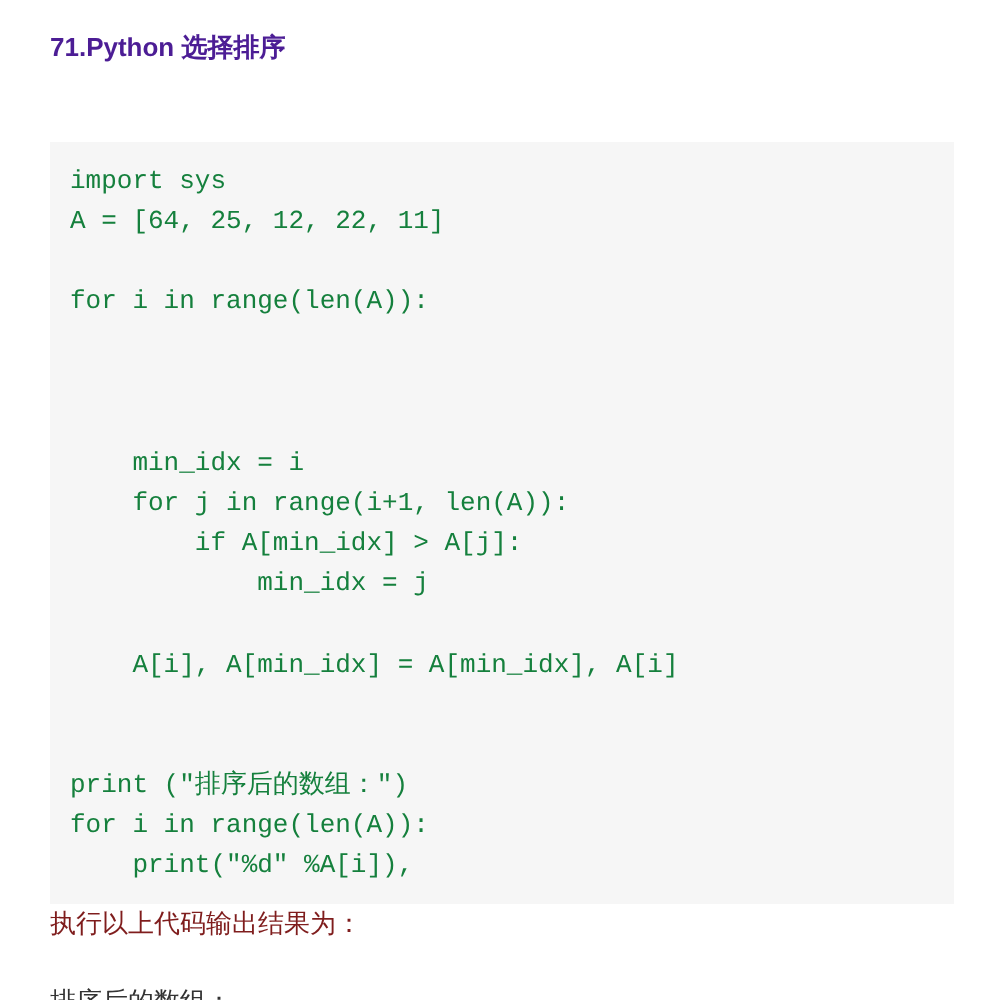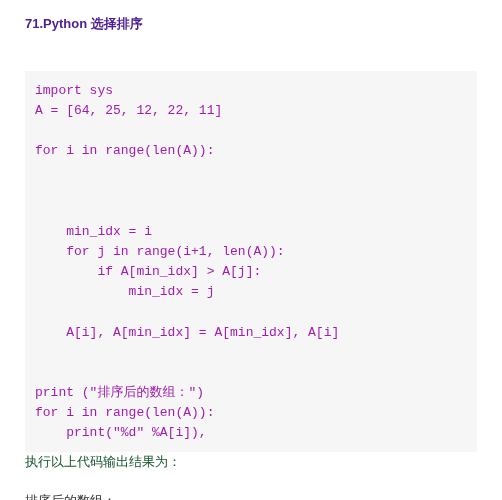--- a/index.html
+++ b/index.html
@@ -18,38 +18,38 @@
     font-size: 13px;
     font-weight: bold;
     color: #4c1d95;
     margin-bottom: 38px;
   }
   .code-block {
     background: #f6f6f6;
     font-family: Consolas, "Courier New", monospace;
     font-size: 13px;
     line-height: 1.55;
-    color: #a21caf;
+    color: #15803d;
     white-space: pre;
     padding: 10px 10px 8px 10px;
     box-sizing: border-box;
   }
   .output-block {
     font-family: Consolas, "Courier New", monospace;
     font-size: 13px;
     line-height: 1.55;
     color: #333333;
     white-space: pre;
     padding: 0 10px 0 0;
     margin-top: 0;
   }
   .exec-note {
     font-family: Arial, "Microsoft YaHei", sans-serif;
     font-size: 13px;
-    color: #14532d;
+    color: #7f1d1d;
     line-height: 1.55;
   }
 </style>
 </head>
 <body>
 
 <div class="page">
   <div class="title">71.Python 选择排序</div>
 
   <div class="code-block">import sys

